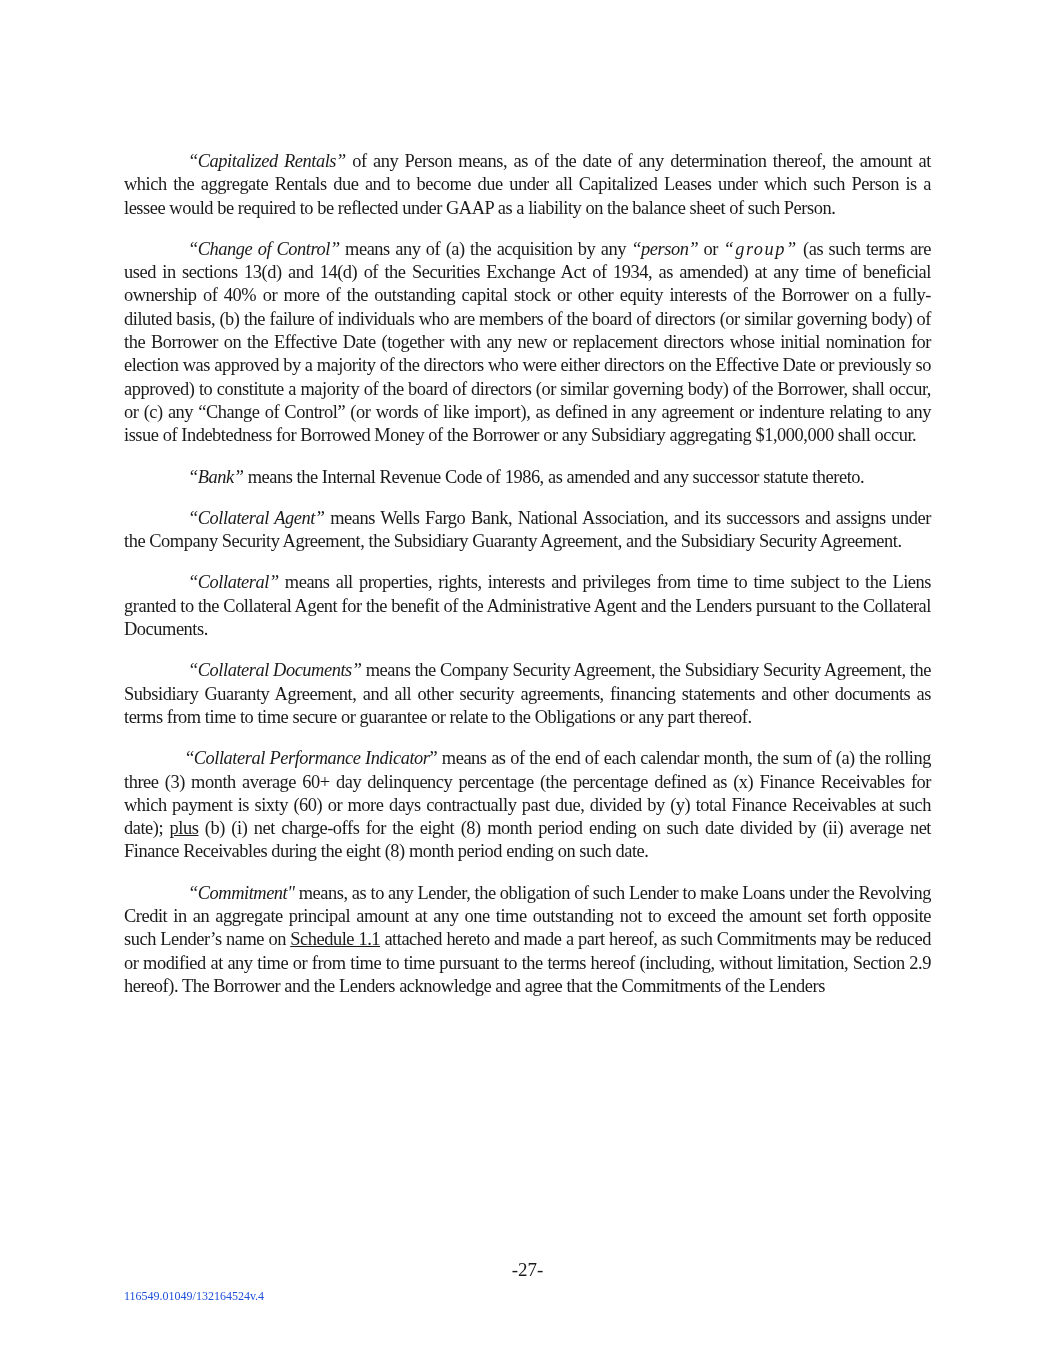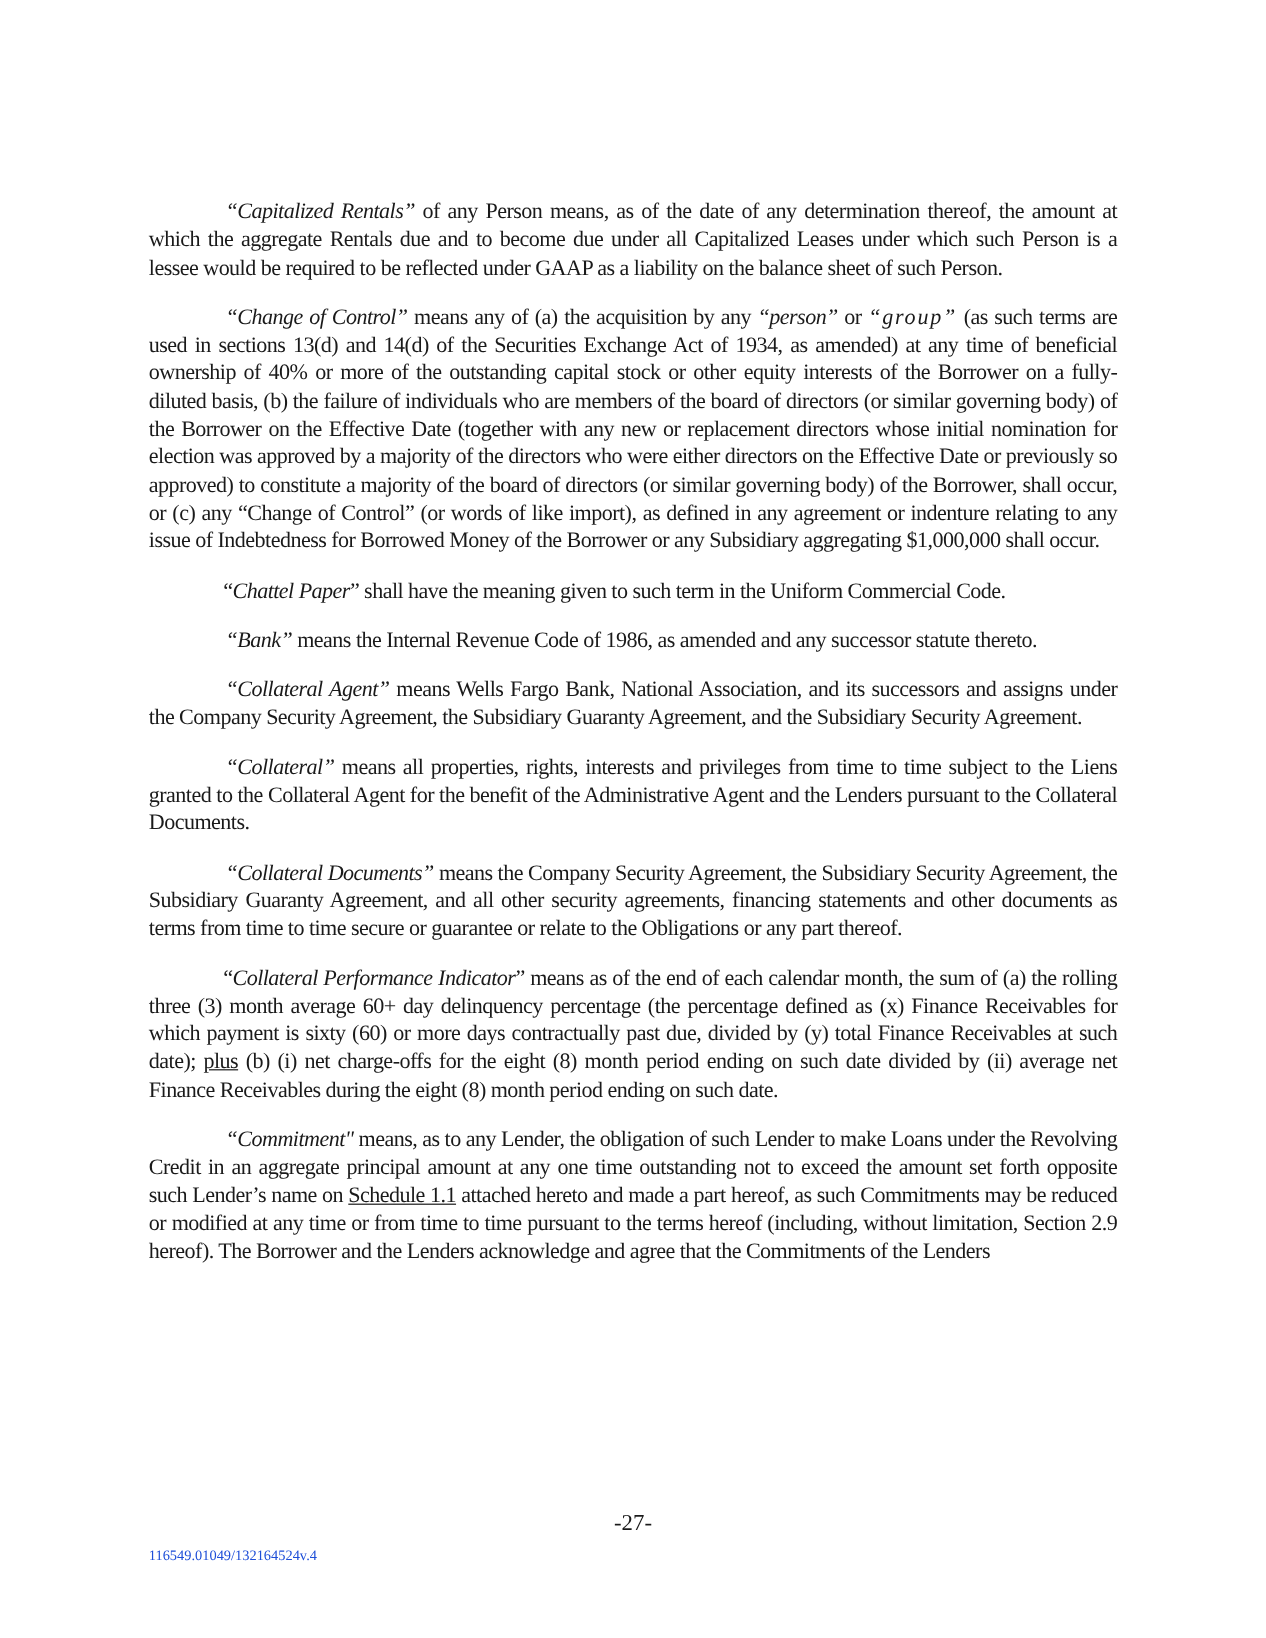--- a/index.html
+++ b/index.html
@@ -11,21 +11,21 @@
       width: 1055px;
       height: 1365px;
       position: relative;
       overflow: hidden;
       font-family: "Liberation Serif", "DejaVu Serif", serif;
       color: #1a1a1a;
     }
     .page {
       position: absolute;
       left: 124px;
-      top: 165px;
+      top: 150px;
       width: 807px;
     }
     .para {
       font-size: 18.4px;
       line-height: 23.3px;
       text-align: justify;
       text-indent: 64px;
       margin: 0 0 18px 0;
       letter-spacing: -0.45px;
     }
@@ -58,21 +58,20 @@
   </style>
 </head>
 <body>
 
 <div class="page">
 
   <p class="para first"><span class="term">“Capitalized Rentals”</span><span> of any Person means, as of the date of any determination thereof, the amount at which the aggregate Rentals due and to become due under all Capitalized Leases under which such Person is a lessee would be required to be reflected under GAAP as a liability on the balance sheet of such Person.</span></p>
 
   <p class="para"><span class="term">“Change of Control”</span><span> means any of (a) the acquisition by any </span><span class="term">“person”</span><span> or </span><span class="term" style="letter-spacing:1.5px;">“group”</span><span> (as such terms are used in sections 13(d) and 14(d) of the Securities Exchange Act of 1934, as amended) at any time of beneficial ownership of 40% or more of the outstanding capital stock or other equity interests of the Borrower on a fully-diluted basis, (b) the failure of individuals who are members of the board of directors (or similar governing body) of the Borrower on the Effective Date (together with any new or replacement directors whose initial nomination for election was approved by a majority of the directors who were either directors on the Effective Date or previously so approved) to constitute a majority of the board of directors (or similar governing body) of the Borrower, shall occur, or (c) any “Change of Control” (or words of like import), as defined in any agreement or indenture relating to any issue of Indebtedness for Borrowed Money of the Borrower or any Subsidiary aggregating $1,000,000 shall occur.</span></p>
 
-  <p class="para" style="text-indent:62px;"><span>“</span><span class="term">Chattel Paper</span><span>” shall have the meaning given to such term in the Uniform Commercial Code.</span></p>
 
   <p class="para"><span class="term">“Bank”</span><span> means the Internal Revenue Code of 1986, as amended and any successor statute thereto.</span></p>
 
   <p class="para"><span class="term">“Collateral Agent”</span><span> means Wells Fargo Bank, National Association, and its successors and assigns under the Company Security Agreement, the Subsidiary Guaranty Agreement, and the Subsidiary Security Agreement.</span></p>
 
   <p class="para"><span class="term">“Collateral”</span><span> means all properties, rights, interests and privileges from time to time subject to the Liens granted to the Collateral Agent for the benefit of the Administrative Agent and the Lenders pursuant to the Collateral Documents.</span></p>
 
   <p class="para"><span class="term">“Collateral Documents”</span><span> means the Company Security Agreement, the Subsidiary Security Agreement, the Subsidiary Guaranty Agreement, and all other security agreements, financing statements and other documents as terms from time to time secure or guarantee or relate to the Obligations or any part thereof.</span></p>
 
   <p class="para" style="text-indent:62px;"><span>“</span><span class="term">Collateral Performance Indicator</span><span>” means as of the end of each calendar month, the sum of (a) the rolling three (3) month average 60+ day delinquency percentage (the percentage defined as (x) Finance Receivables for which payment is sixty (60) or more days contractually past due, divided by (y) total Finance Receivables at such date); </span><span class="ul">plus</span><span> (b) (i) net charge-offs for the eight (8) month period ending on such date divided by (ii) average net Finance Receivables during the eight (8) month period ending on such date.</span></p>

